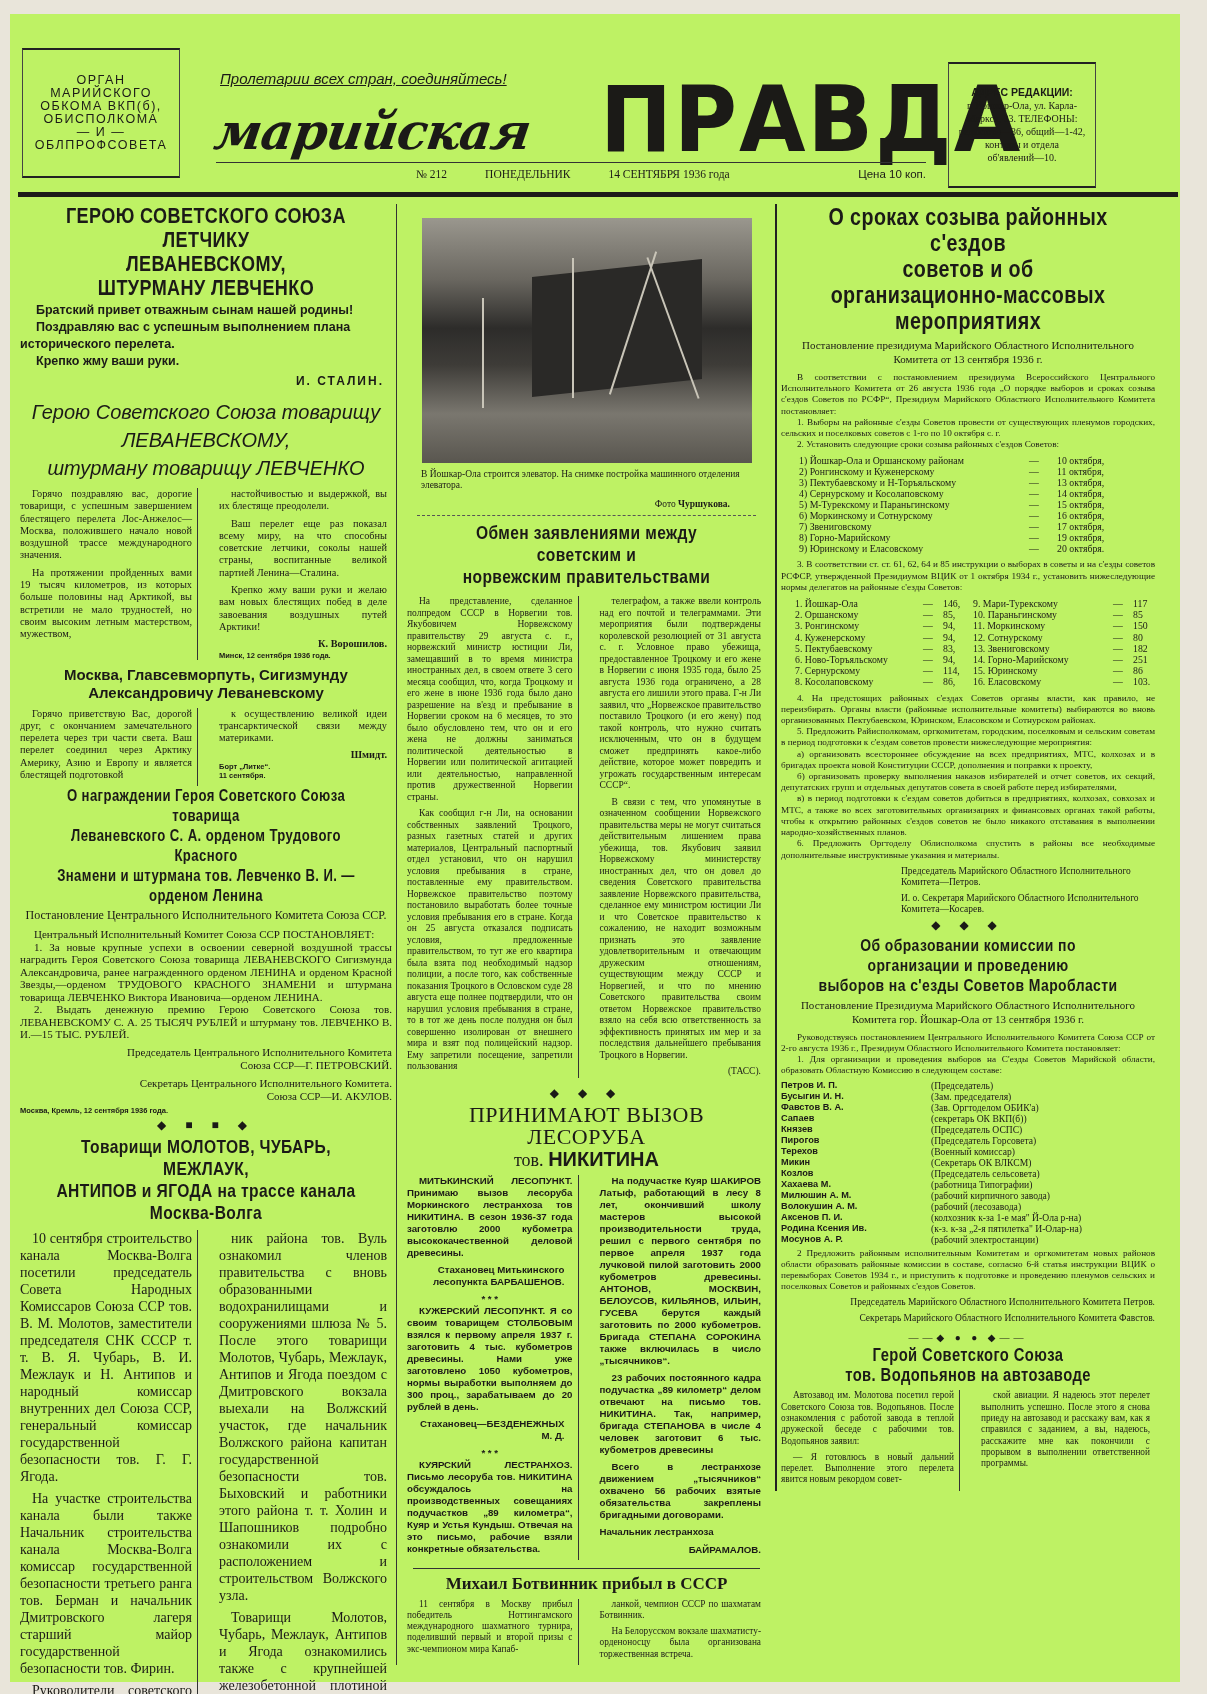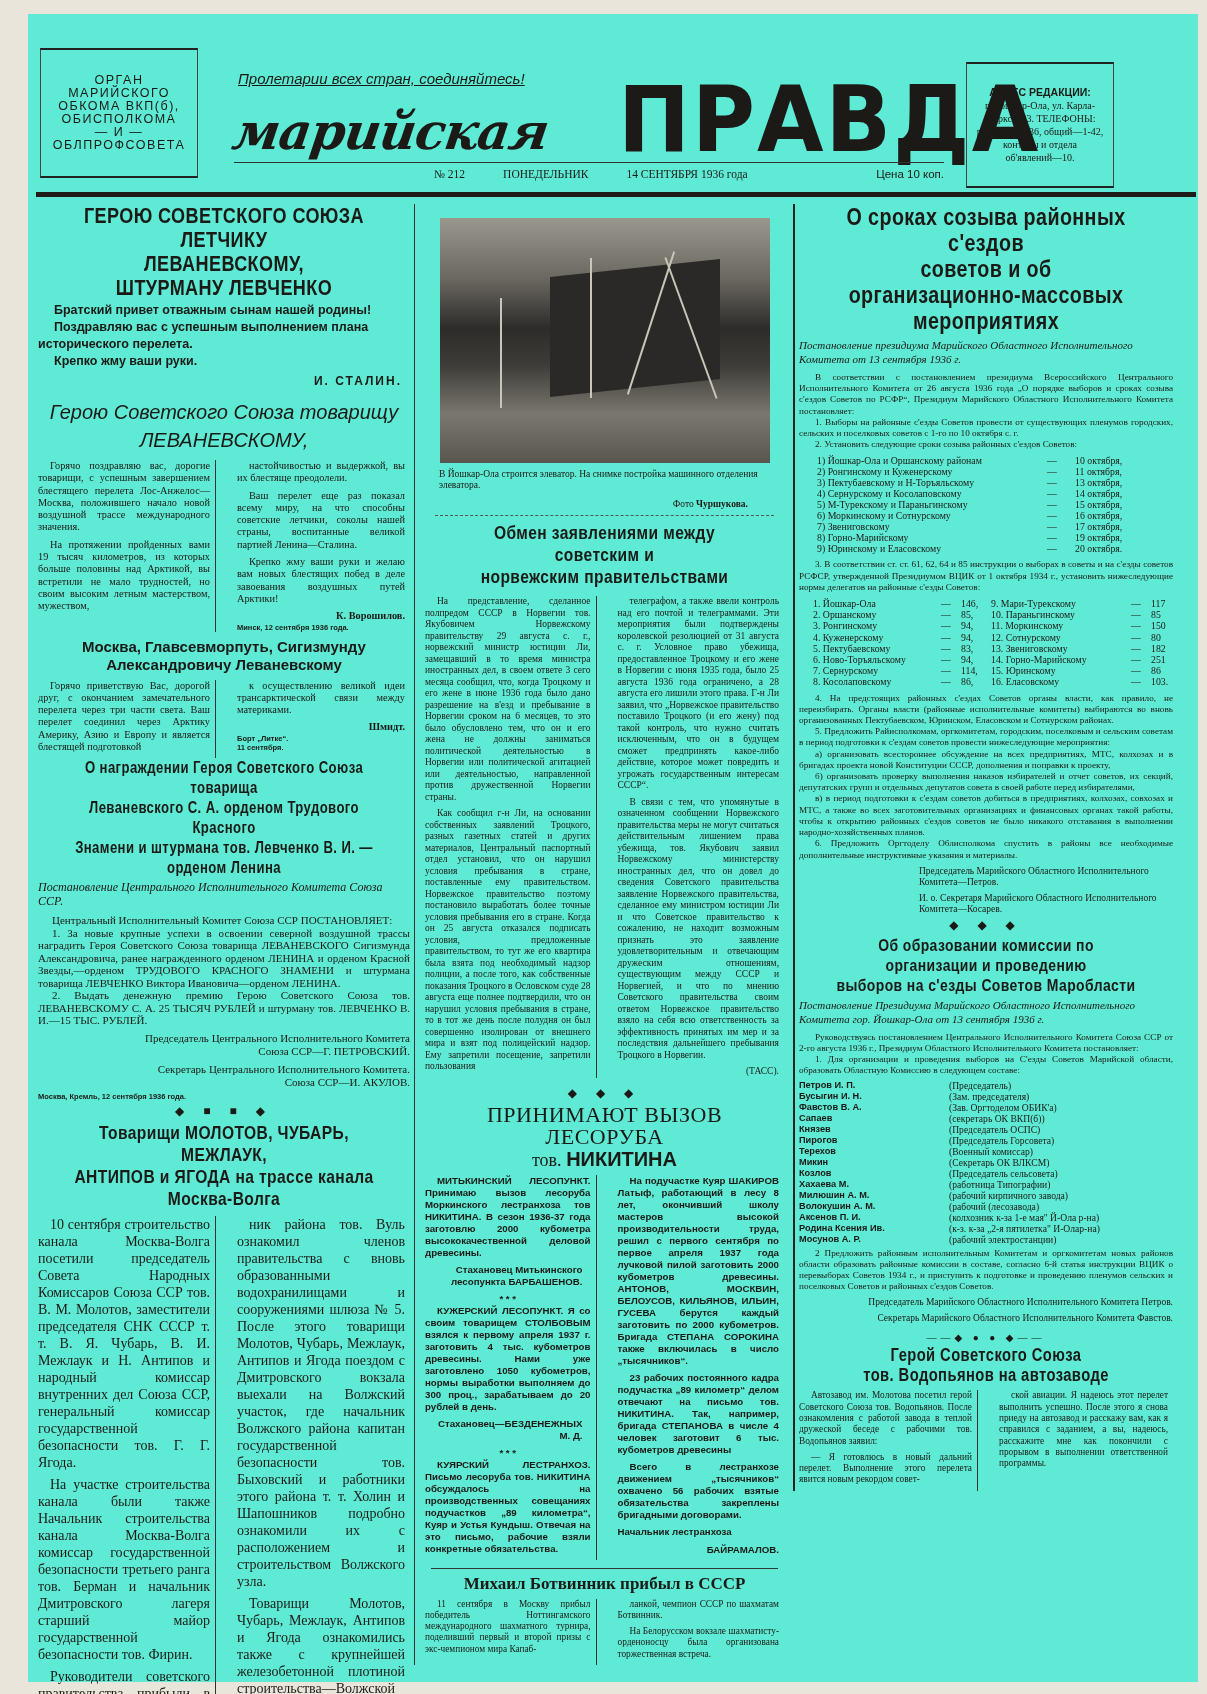--- a/index.html
+++ b/index.html
@@ -5,22 +5,22 @@
   * { box-sizing: border-box; margin: 0; padding: 0; }
   html, body { width: 1207px; height: 1694px; }
   body {
     background: #e9e5da;
     color: #1b1a17;
     font-family: "Liberation Serif", serif;
     position: relative;
     overflow: hidden;
   }
   .page {
-    position: absolute; left: 28px; top: 14px; width: 1170px; height: 1668px;
-    background: #5eead4;
+    position: absolute; left: 10px; top: 14px; width: 1170px; height: 1668px;
+    background: #bef264;
   }
   
   .mast { position: absolute; left: 0; top: 0; width: 1170px; height: 175px; }
   .organ-box {
     position: absolute; left: 12px; top: 34px; width: 158px; height: 130px;
     border-top: 2px solid #222; border-bottom: 2px solid #222;
     border-left: 1px solid #444; border-right: 1px solid #444;
     display: flex; flex-direction: column; justify-content: center; align-items: center;
     font-family: "Liberation Sans", sans-serif; font-size: 12.5px; line-height: 13px;
     letter-spacing: 1.5px; text-align: center;
@@ -72,21 +72,21 @@
   .greet-bold { font-family: "Liberation Sans", sans-serif; font-weight: bold; font-size: 12.5px; line-height: 17px; }
   .greet-bold p { text-indent: 16px; }
   .sign { text-align: right; font-family: "Liberation Sans", sans-serif; font-weight: bold; font-size: 12px; letter-spacing: 2px; margin: 4px 8px 0 0; }
   .italic-head { font-family: "Liberation Sans", sans-serif; font-style: italic; text-align: center; font-size: 20px; line-height: 28px; }
   .twocol { display: grid; grid-template-columns: 1fr 1fr; column-gap: 0; font-size: 10.3px; line-height: 12.3px; text-align: justify; gap: 16px; }
   .twocol > div { padding: 0 5px; }
   .twocol > div:first-child { border-right: 1px solid #333; padding-left: 0; }
   .twocol p { text-indent: 12px; margin-bottom: 5px; }
   .small { font-size: 7.5px; line-height: 9px; font-family: "Liberation Sans", sans-serif; font-weight: bold; }
   .subhead-bold { font-family: "Liberation Sans", sans-serif; font-weight: bold; text-align: center; font-size: 15px; line-height: 18px; margin: 6px 0; }
-  .it-sub { font-style: italic; text-align: left; font-size: 12px; line-height: 14px; margin: 2px 0 6px; }
+  .it-sub { text-align: center; font-size: 12px; line-height: 14px; margin: 2px 0 6px; }
   .body-text { font-size: 11px; line-height: 12.5px; text-align: justify; }
   .body-text p { text-indent: 14px; }
   .sig-block { font-size: 11px; line-height: 13px; margin: 5px 0 0 40px; text-align: right; }
   .dateline { font-family: "Liberation Sans", sans-serif; font-size: 7.5px; font-weight: bold; margin-top: 3px; }
   .ornament { text-align: center; font-size: 12px; letter-spacing: 8px; margin: 3px 0; }
 
   .photo {
     width: 330px; height: 245px; margin: 14px auto 0;
     background: linear-gradient(180deg, #9a978e 0%, #6a6760 25%, #2d2c2a 45%, #3e3c38 60%, #7a776f 80%, #59564f 100%);
     position: relative; overflow: hidden;
@@ -161,20 +161,21 @@
         <p>Поздравляю вас с успешным выполнением плана исторического перелета.</p>
         <p>Крепко жму ваши руки.</p>
       </div>
       <div class="sign">И. СТАЛИН.</div>
     </section>
 
     <section style="margin-top:10px">
       <div class="italic-head">
         <div>Герою Советского Союза товарищу</div>
         <div>ЛЕВАНЕВСКОМУ,</div>
+        <div>штурману товарищу ЛЕВЧЕНКО</div>
       </div>
       <div class="twocol" style="margin-top:6px">
         <div>
           <p>Горячо поздравляю вас, дорогие товарищи, с успешным завершением блестящего перелета Лос-Анжелос—Москва, положившего начало новой воздушной трассе международного значения.</p>
           <p>На протяжении пройденных вами 19 тысяч километров, из которых больше половины над Арктикой, вы встретили не мало трудностей, но своим высоким летным мастерством, мужеством,</p>
         </div>
         <div>
           <p>настойчивостью и выдержкой, вы их блестяще преодолели.</p>
           <p>Ваш перелет еще раз показал всему миру, на что способны советские летчики, соколы нашей страны, воспитанные великой партией Ленина—Сталина.</p>
           <p>Крепко жму ваши руки и желаю вам новых блестящих побед в деле завоевания воздушных путей Арктики!</p>

